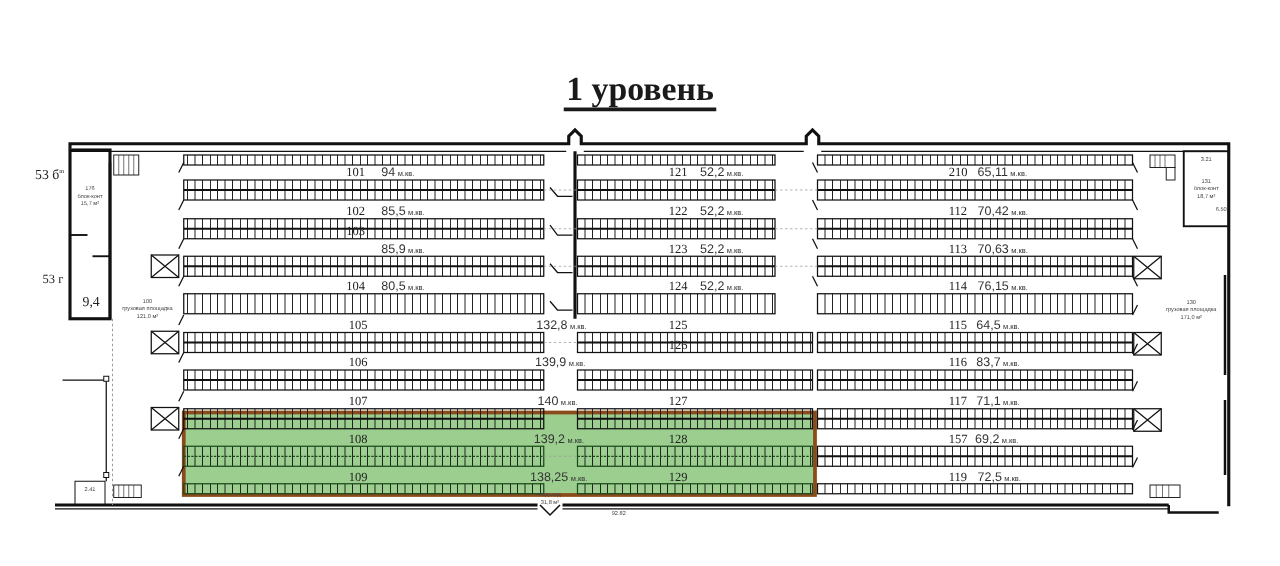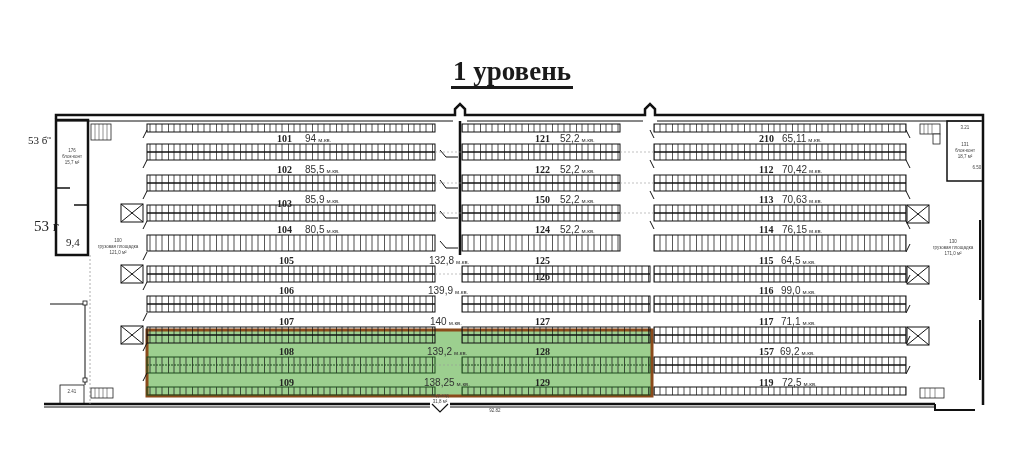--- a/index.html
+++ b/index.html
@@ -1,21 +1,21 @@
 <!DOCTYPE html>
 <html><head>
 <meta charset="utf-8">
 <style>
   html, body { margin:0; padding:0; background:#ffffff; }
   body { width:1024px; height:453px; position:relative; overflow:hidden; font-family:"Liberation Serif", serif; }
   .abs { position:absolute; }
   .title { left:0; width:1024px; top:56px; text-align:center; font-size:27px; font-weight:bold; color:#1a1a1a; }
   .title span { border-bottom:3px solid #1a1a1a; padding:0 2px; line-height:30px; }
   svg { position:absolute; left:0; top:0; }
-  .unit-num { font-family:"Liberation Serif", serif; font-size:10px; font-weight:bold; color:#222; position:absolute; }
+  .unit-num { font-family:"Liberation Serif", serif; font-size:10px; font-weight:normal; color:#222; position:absolute; }
   .unit-area { font-family:"Liberation Sans", sans-serif; font-size:10px; color:#333; position:absolute; white-space:nowrap; }
   .unit-area .u { font-size:6px; margin-left:2px; }
   .side-label { font-family:"Liberation Serif", serif; font-size:10px; color:#222; position:absolute; white-space:nowrap; }
   .tiny { font-family:"Liberation Sans", sans-serif; font-size:4.5px; color:#444; position:absolute; text-align:center; line-height:6px; }
 </style>
 </head>
 <body>
 
 <div class="abs title"><span>1 уровень</span></div>
 
@@ -188,21 +188,21 @@
       <line x1="435" y1="213" x2="462" y2="213"></line>
     <line x1="620" y1="152" x2="654" y2="152"></line>
       <line x1="620" y1="183" x2="654" y2="183"></line>
       <line x1="620" y1="213" x2="654" y2="213"></line>
     <line x1="435" y1="274" x2="462" y2="274"></line>
       <line x1="435" y1="365" x2="462" y2="365"></line>
   </g>
 </svg>
 
 <div class="side-label" style="left:28px;top:134px;font-size:11px;"><span>53 б</span><sup style="font-size:5px">m</sup></div>
-<div class="side-label" style="left:34px;top:218px;font-size:15px;">53 г</div>
+<div class="side-label" style="left:34px;top:218px;font-size:10px;">53 г</div>
 <div class="side-label" style="left:66px;top:236px;font-size:11px;">9,4</div>
 <div class="tiny" style="left:58px;top:148px;width:28px;">
     <div>176</div>
     <div>блок-конт</div>
     <div>15,7 м²</div>
   </div>
 <div class="tiny" style="left:92px;top:238px;width:52px;">
     <div>100</div>
     <div>грузовая площадка</div>
     <div>121,0 м²</div>
@@ -230,21 +230,21 @@
 
 <div>
     <div class="unit-num" style="left:277px;top:133px">101</div>
     <div class="unit-area" style="left:305px;top:133px"><span>94</span><span class="u">м.кв.</span></div>
   </div>
 <div>
     <div class="unit-num" style="left:277px;top:164px">102</div>
     <div class="unit-area" style="left:305px;top:164px"><span>85,5</span><span class="u">м.кв.</span></div>
   </div>
 <div>
-    <div class="unit-num" style="left:277px;top:198px">103</div>
+    <div class="unit-num" style="left:277px;top:180px">103</div>
     <div class="unit-area" style="left:305px;top:194px"><span>85,9</span><span class="u">м.кв.</span></div>
   </div>
 <div>
     <div class="unit-num" style="left:277px;top:224px">104</div>
     <div class="unit-area" style="left:305px;top:224px"><span>80,5</span><span class="u">м.кв.</span></div>
   </div>
 <div>
     <div class="unit-num" style="left:279px;top:255px">105</div>
     <div class="unit-area" style="left:429px;top:255px"><span>132,8</span><span class="u">м.кв.</span></div>
   </div>
@@ -267,21 +267,21 @@
 
 <div>
     <div class="unit-num" style="left:535px;top:133px">121</div>
     <div class="unit-area" style="left:560px;top:133px"><span>52,2</span><span class="u">м.кв.</span></div>
   </div>
 <div>
     <div class="unit-num" style="left:535px;top:164px">122</div>
     <div class="unit-area" style="left:560px;top:164px"><span>52,2</span><span class="u">м.кв.</span></div>
   </div>
 <div>
-    <div class="unit-num" style="left:535px;top:194px">150</div>
+    <div class="unit-num" style="left:535px;top:194px">123</div>
     <div class="unit-area" style="left:560px;top:194px"><span>52,2</span><span class="u">м.кв.</span></div>
   </div>
 <div>
     <div class="unit-num" style="left:535px;top:224px">124</div>
     <div class="unit-area" style="left:560px;top:224px"><span>52,2</span><span class="u">м.кв.</span></div>
   </div>
 <div>
     <div class="unit-num" style="left:535px;top:255px">125</div>
   </div>
 <div>
@@ -312,21 +312,21 @@
 <div>
     <div class="unit-num" style="left:759px;top:224px">114</div>
     <div class="unit-area" style="left:782px;top:224px"><span>76,15</span><span class="u">м.кв.</span></div>
   </div>
 <div>
     <div class="unit-num" style="left:759px;top:255px">115</div>
     <div class="unit-area" style="left:781px;top:255px"><span>64,5</span><span class="u">м.кв.</span></div>
   </div>
 <div>
     <div class="unit-num" style="left:759px;top:285px">116</div>
-    <div class="unit-area" style="left:781px;top:285px"><span>99,0</span><span class="u">м.кв.</span></div>
+    <div class="unit-area" style="left:781px;top:285px"><span>83,7</span><span class="u">м.кв.</span></div>
   </div>
 <div>
     <div class="unit-num" style="left:759px;top:316px">117</div>
     <div class="unit-area" style="left:781px;top:316px"><span>71,1</span><span class="u">м.кв.</span></div>
   </div>
 <div>
     <div class="unit-num" style="left:759px;top:346px">157</div>
     <div class="unit-area" style="left:780px;top:346px"><span>69,2</span><span class="u">м.кв.</span></div>
   </div>
 <div>

